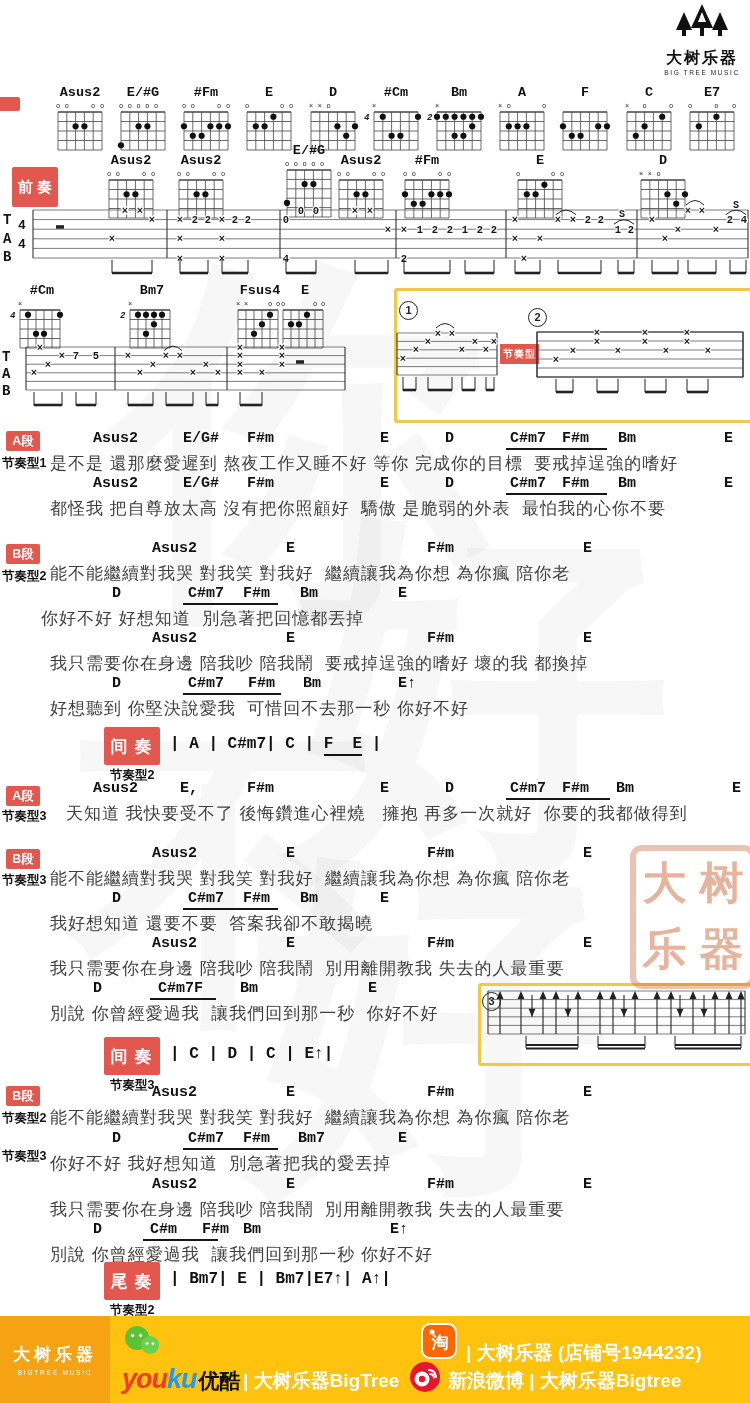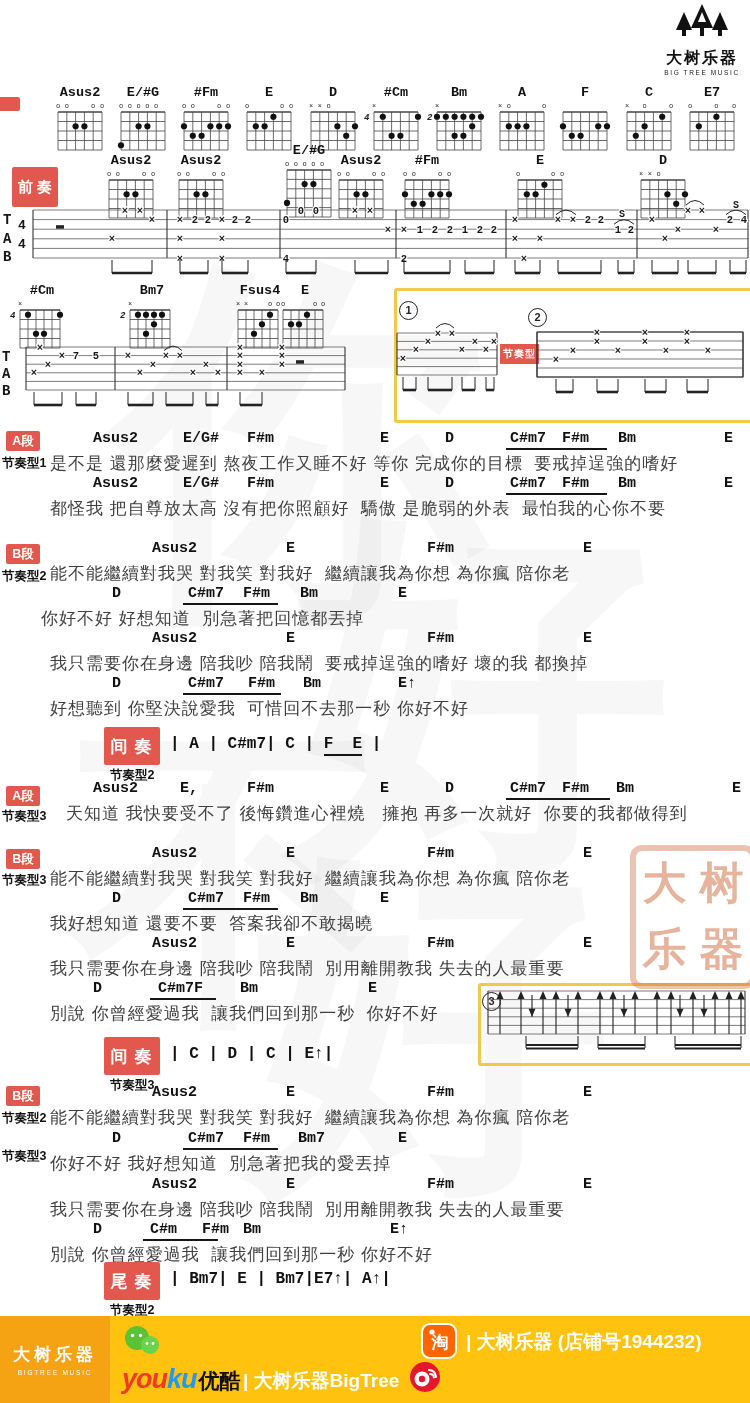--- a/index.html
+++ b/index.html
@@ -1069,27 +1069,28 @@
       <circle cx="25" cy="19.5" r="1.4" fill="#fff"></circle>
         <circle cx="31" cy="19.5" r="1.4" fill="#fff"></circle>
       <polygon points="33,29 29,27 34,25" fill="#6ad24b"></polygon>
     </svg>
     <svg class="ficon" style="left:420px;top:6px;" width="38" height="38" viewBox="0 0 38 38">
       <rect x="1" y="1" width="36" height="36" rx="9" fill="#fff"></rect>
       <rect x="3" y="3" width="32" height="32" rx="7" fill="#f60"></rect>
       <circle cx="12" cy="10" r="2.6" fill="#fff"></circle>
       <text x="20" y="26" text-anchor="middle" font-size="17" font-weight="bold" fill="#fff" font-family="Liberation Sans,sans-serif" stroke="none">淘</text>
     </svg>
-    <div class="fitem" style="left:466px;top:13px;">| 大树乐器 (店铺号1944232)</div>
+    <div class="fitem" style="left:466px;top:24px;">| 大树乐器 (店铺号1944232)</div>
     <div class="yk" style="left:122px;top:48px;">
       <span class="you">you</span><span class="ku">ku</span><span class="cn">优酷</span>
     </div>
     <div class="fitem" style="left:243px;top:52px;">| 大树乐器BigTree</div>
     <svg class="ficon" style="left:408px;top:44px;" width="34" height="34" viewBox="0 0 34 34">
       <circle cx="17" cy="17" r="15" fill="#e6162d"></circle>
       <circle cx="14" cy="19" r="7.5" fill="#fff"></circle>
       <circle cx="14" cy="19" r="3.2" fill="#e6162d"></circle>
       <path d="M21 10 q6 0 7 7" stroke="#fff" stroke-width="2.2" fill="none" stroke-linecap="round"></path>
       <path d="M22 14 q3.5 0 4 3.5" stroke="#fff" stroke-width="2" fill="none" stroke-linecap="round"></path>
     </svg>
+    <div class="fitem" style="left:448px;top:52px;">新浪微博 | 大树乐器Bigtree</div>
   </div>
 
 </div>
 
 </body></html>

